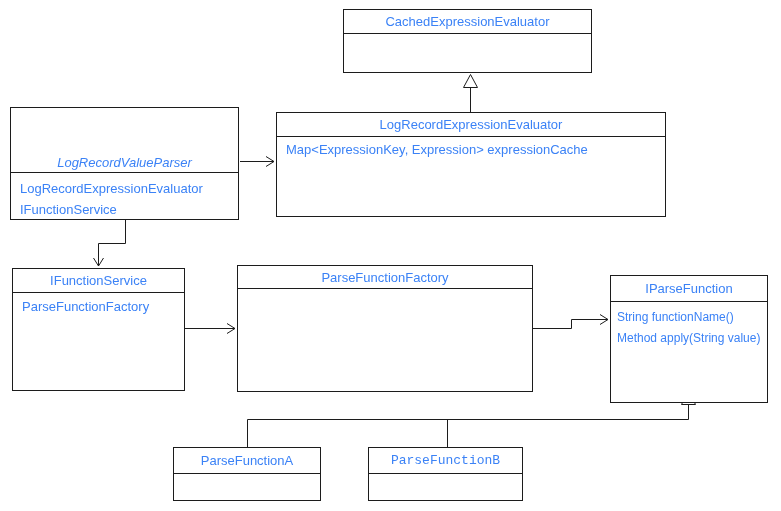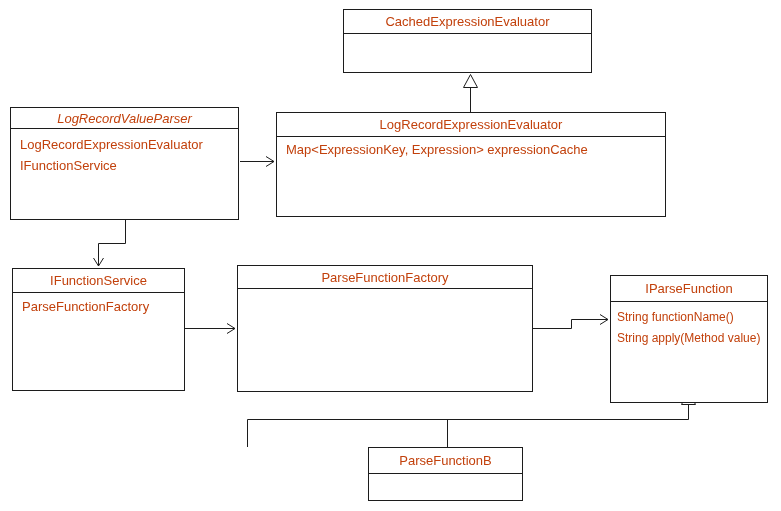--- a/index.html
+++ b/index.html
@@ -6,21 +6,21 @@
     margin: 0;
     padding: 0;
     background: #ffffff;
   }
   .canvas {
     position: relative;
     width: 781px;
     height: 511px;
     background: #ffffff;
     font-family: "Liberation Sans", sans-serif;
-    color: #c2410c;
+    color: #3b82f6;
     overflow: hidden;
     border-radius: 31px;
   }
   .connectors {
     position: absolute;
     left: 0;
     top: 0;
     width: 781px;
     height: 511px;
   }
@@ -98,21 +98,21 @@
       </g>
     </g>
   </svg>
 
   <div class="uml-class" style="left:343px; top:9px; width:249px; height:64px;">
     <div class="uml-title" style="height:24px;">CachedExpressionEvaluator</div>
     <div class="uml-body"></div>
   </div>
 
   <div class="uml-class" style="left:10px; top:107px; width:229px; height:113px;">
-    <div class="uml-title abstract" style="height:21px;">LogRecordValueParser</div>
+    <div class="uml-title abstract" style="height:21px;margin-top:44px;">LogRecordValueParser</div>
     <div class="uml-body" style="padding-top:5px;">
       <div class="attr-row">LogRecordExpressionEvaluator</div>
       <div class="attr-row">IFunctionService</div>
     </div>
   </div>
 
   <div class="uml-class" style="left:276px; top:112px; width:390px; height:105px;">
     <div class="uml-title" style="height:24px;">LogRecordExpressionEvaluator</div>
     <div class="uml-body" style="padding-top:2px;">
       <div class="attr-row">Map&lt;ExpressionKey, Expression&gt; expressionCache</div>
@@ -127,23 +127,27 @@
   </div>
 
   <div class="uml-class" style="left:237px; top:265px; width:296px; height:127px;">
     <div class="uml-title" style="height:23px;">ParseFunctionFactory</div>
   </div>
 
   <div class="uml-class" style="left:610px; top:262px; width:158px; height:128px;margin-top:13px;">
     <div class="uml-title" style="height:26px;">IParseFunction</div>
     <div class="uml-body" style="padding-top:4px;">
       <div class="attr-row tight">String functionName()</div>
-      <div class="attr-row tight">String apply(Method value)</div>
+      <div class="attr-row tight">Method apply(String value)</div>
     </div>
   </div>
 
+  <div class="uml-class" style="left:173px; top:447px; width:148px; height:54px;">
+    <div class="uml-title" style="height:26px;">ParseFunctionA</div>
+    <div class="uml-body"></div>
+  </div>
 
   <div class="uml-class" style="left:368px; top:447px; width:155px; height:54px;">
-    <div class="uml-title" style="height:26px;">ParseFunctionB</div>
+    <div class="uml-title" style="height:26px;font-family:Liberation Mono, monospace;">ParseFunctionB</div>
     <div class="uml-body"></div>
   </div>
 
 </div>
 
 </body></html>

